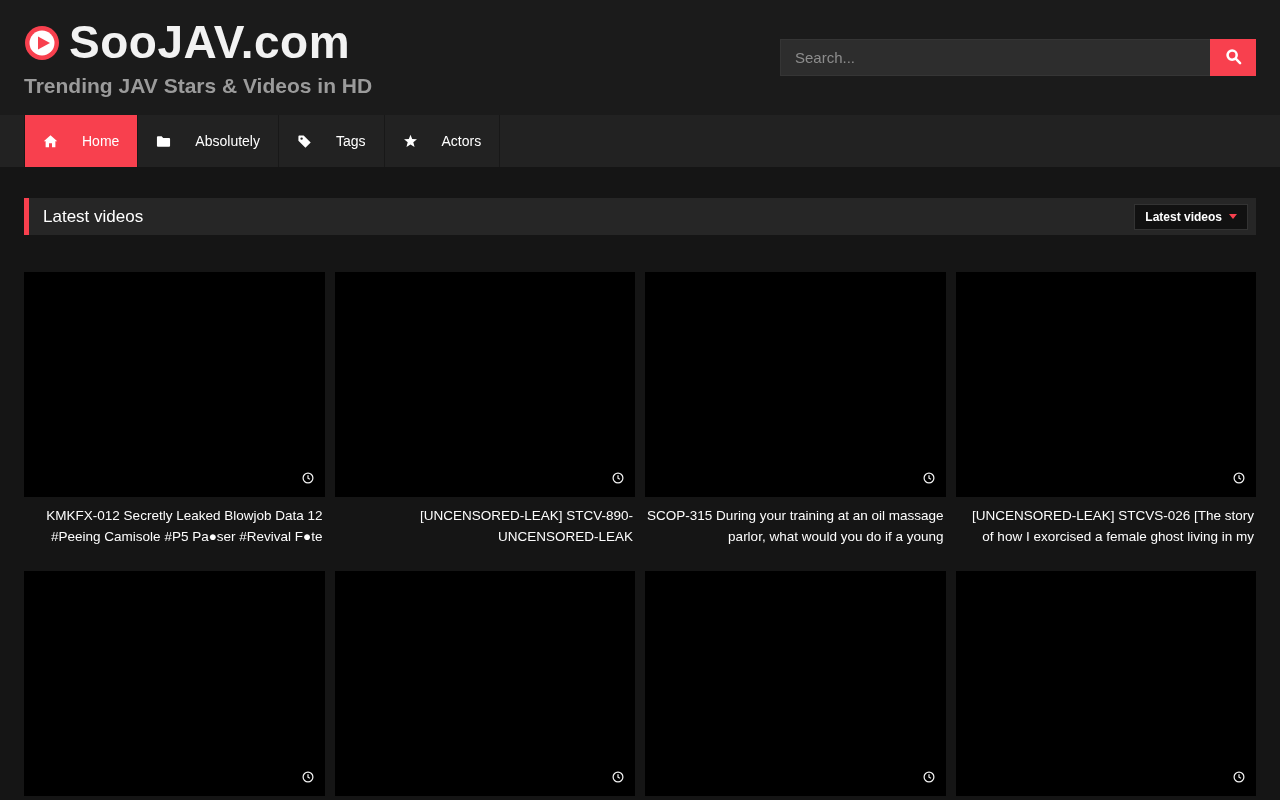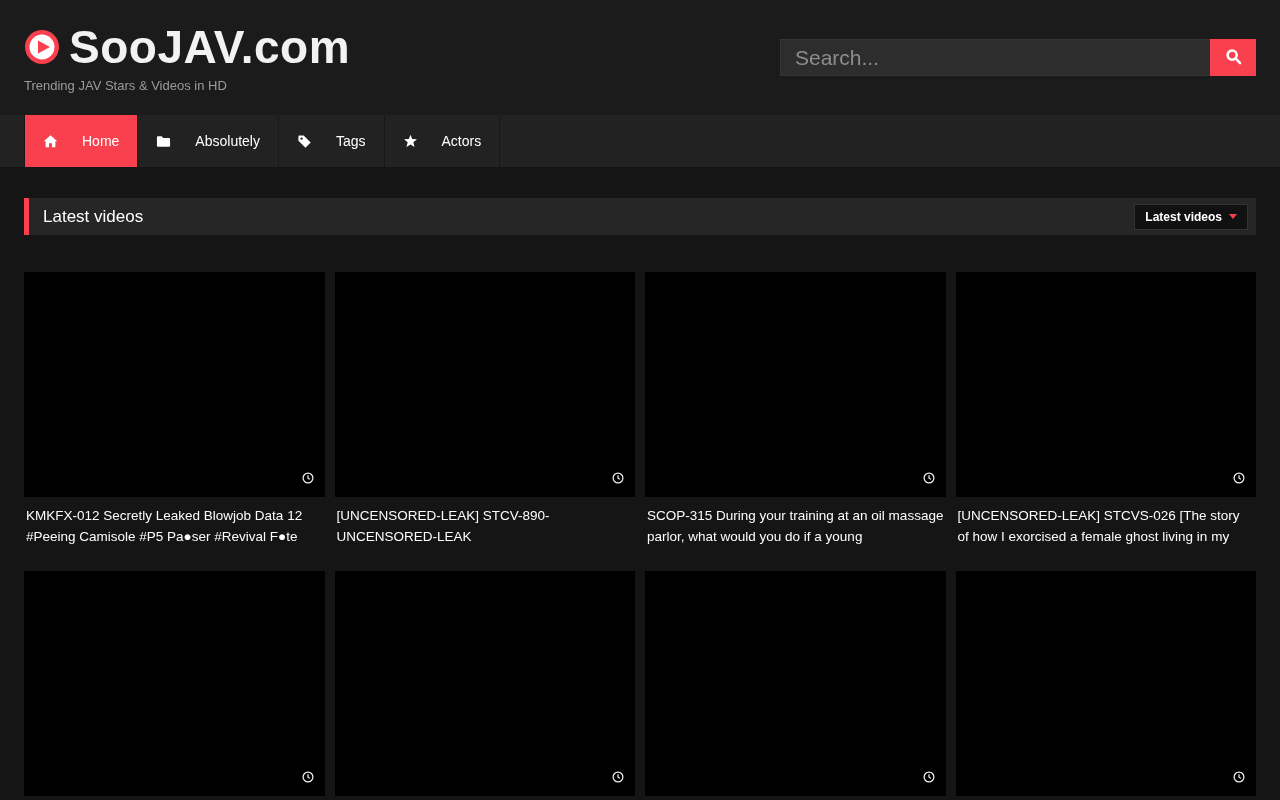--- a/index.html
+++ b/index.html
@@ -23,33 +23,34 @@
   .brand-icon svg { display:block; }
   .brand-name {
     font-size:46px;
     font-weight:bold;
     color:#f2f2f2;
     letter-spacing:0.5px;
     line-height:1.1;
   }
   .brand-tagline {
     margin-top:6px;
-    font-size:13px;
+    font-size:21px;
     color:#9b9b9b;
+    font-weight:bold;
   }
   
   .search-form { display:flex; height:37px; width:476px; }
   .search-input {
     flex:1;
     background:#2d2d2d;
     border:1px solid #353535;
     border-right:none;
     outline:none;
     color:#cfcfcf;
-    font-size:21px;
+    font-size:15px;
     font-family:"Liberation Sans", sans-serif;
     padding:0 14px;
   }
   .search-input::placeholder { color:#8d8d8d; }
   .search-button {
     width:46px;
     border:none;
     background:var(--accent);
     cursor:pointer;
     display:flex;
@@ -139,21 +140,21 @@
     right:10px;
     bottom:8px;
     opacity:0.95;
   }
   .video-title {
     margin-top:9px;
     padding:0 2px;
     font-size:13.5px;
     line-height:20.5px;
     color:#fdfdfd;
-    text-align:left;
+    text-align:right;
     display:-webkit-box;
     -webkit-line-clamp:2;
     -webkit-box-orient:vertical;
     overflow:hidden;
   }
 </style>
 </head>
 <body>
 
 <header class="site-header">

